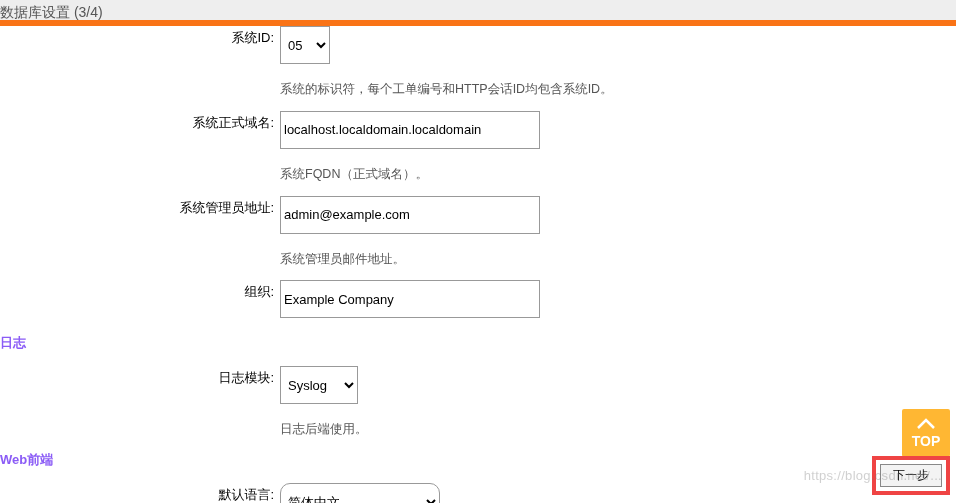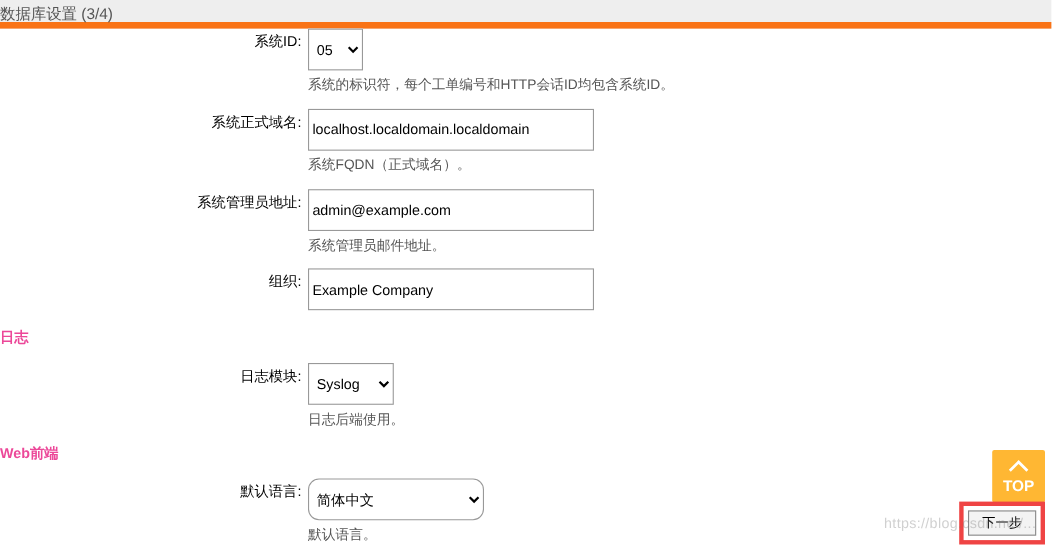--- a/index.html
+++ b/index.html
@@ -43,30 +43,30 @@
     font-size: 13px;
     height: 38px;
     padding: 1px 3px;
     font-family: inherit;
   }
   .form-field input.wide { width: 260px; }
   .form-field select.wide { width: 160px; border-radius: 10px; }
   .help-text {
     font-size: 12.5px;
     color: #555;
-    margin-top: 4px;
+    margin-top: 16px;
     margin-bottom: 12px;
     margin-left: 280px;
     padding-left: 0;
     line-height: 1.5;
   }
   .section-title {
     font-size: 13px;
     font-weight: bold;
-    color: #ec4899;
+    color: #8b5cf6;
     margin: 10px 0 14px 0;
   }
   .top-badge {
     position: absolute;
     right: 6px;
     bottom: 46px;
     width: 48px;
     height: 48px;
     background: #ffb733;
     border-radius: 2px;

